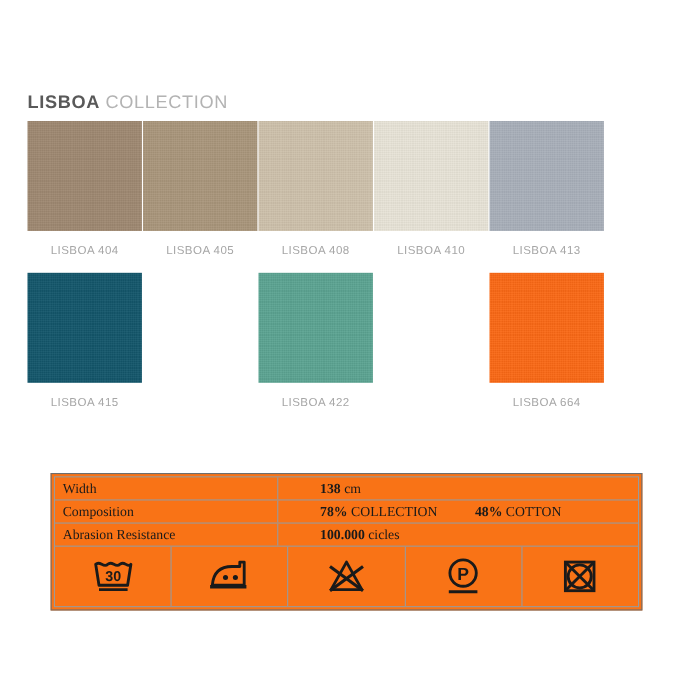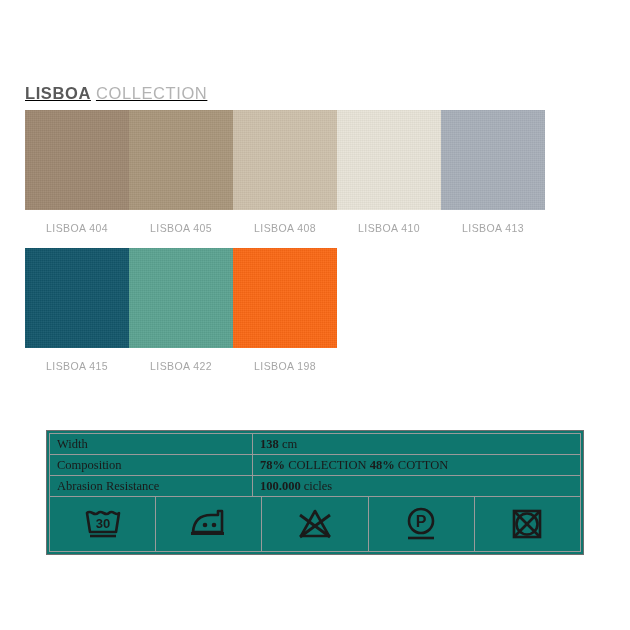--- a/index.html
+++ b/index.html
@@ -16,37 +16,37 @@
   }
 
   
   #collection-title {
     position: absolute;
     left: 25px;
     top: 84px;
     font-size: 16.5px;
     letter-spacing: 0.6px;
     white-space: nowrap;
-    text-decoration: underline;
   }
   #collection-title .brand {
     font-weight: bold;
     color: #595959;
   }
   #collection-title .word {
     font-weight: normal;
     color: #b3b3b3;
   }
 
   
   .swatch-row {
     position: absolute;
     left: 25px;
-    width: 584px;
-    display: flex;
+    width: 524px;
+    display: flex;
+    justify-content: space-between;
   }
   #swatch-row-1 { top: 110px; }
   #swatch-row-2 { top: 248px; }
 
   .swatch-cell {
     width: 104px;
     display: flex;
     flex-direction: column;
     align-items: center;
   }
@@ -76,21 +76,21 @@
   }
 
   
   #spec-table {
     position: absolute;
     left: 46px;
     top: 430px;
     width: 538px;
     border: 1px solid #6e6e6e;
     padding: 2px;
-    background: #0f766e;
+    background: #f97316;
     box-sizing: border-box;
   }
   #spec-table .inner {
     border: 1px solid #9a9a9a;
     box-sizing: border-box;
   }
   .spec-row {
     display: flex;
     border-bottom: 1px solid #9a9a9a;
     height: 20px;
@@ -113,21 +113,21 @@
     box-sizing: border-box;
     padding-left: 7px;
     font-family: "Liberation Serif", serif;
     font-size: 12.5px;
     color: #1a1a1a;
     height: 100%;
     display: flex;
     align-items: center;
     white-space: pre;
   }
-  .spec-val b { font-weight: bold; }
+  .spec-val b { font-weight: bold; margin-left: 31px; }
 
   
   #care-row {
     display: flex;
     height: 54px;
     text-align: center;
   }
   .care-cell {
     flex: 1;
     border-right: 1px solid #9a9a9a;
@@ -173,21 +173,21 @@
   <div class="swatch-cell">
     <div class="swatch-chip" style="background-color: rgb(19, 86, 106);"></div>
     <div class="swatch-label">LISBOA 415</div>
   </div>
   <div class="swatch-cell">
     <div class="swatch-chip" style="background-color: rgb(91, 163, 145);"></div>
     <div class="swatch-label">LISBOA 422</div>
   </div>
   <div class="swatch-cell">
     <div class="swatch-chip" style="background-color: rgb(249, 104, 21);"></div>
-    <div class="swatch-label">LISBOA 198</div>
+    <div class="swatch-label">LISBOA 664</div>
   </div>
 </div>
 
 <div id="spec-table">
   <div class="inner">
 
     <div class="spec-row">
       <div class="spec-key">Width</div>
       <div class="spec-val"><b>138</b><span> cm</span></div>
     </div>

